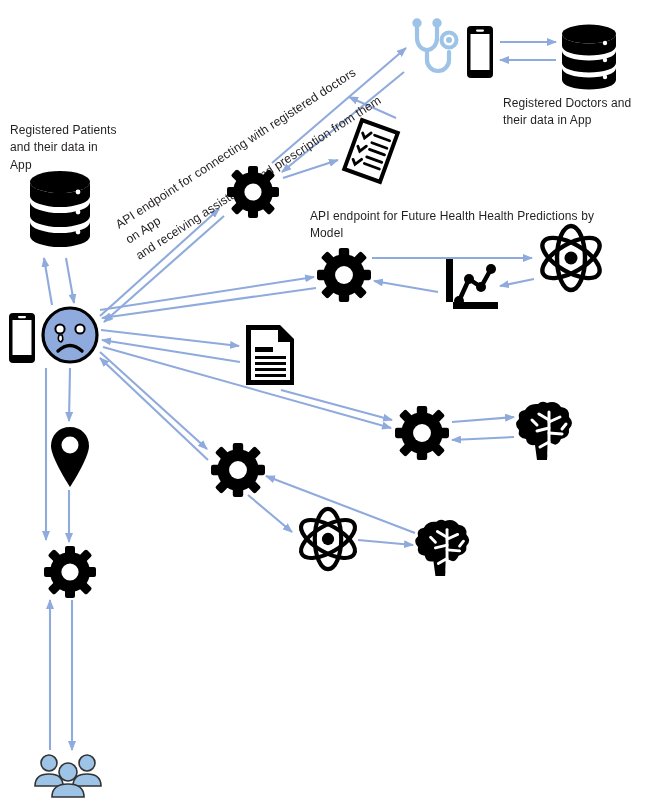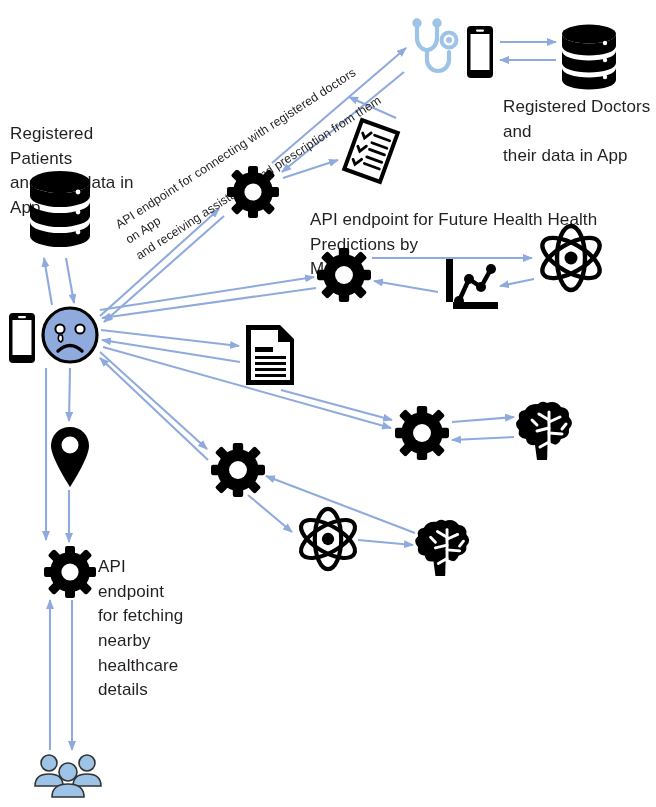--- a/index.html
+++ b/index.html
@@ -8,21 +8,21 @@
     width:656px;height:807px;position:relative;overflow:hidden;
     font-family:"Liberation Sans","DejaVu Sans",sans-serif;
     color:#222222;
   }
   #canvas{position:absolute;left:0;top:0;width:656px;height:807px;}
   .arrows{position:absolute;left:0;top:0;width:656px;height:807px;pointer-events:none;}
   .node{position:absolute;}
   .icon-svg{display:block;overflow:visible;}
   .label{
     position:absolute;
-    font-size:17px;
+    font-size:12px;
     line-height:1.45;
     color:#231f20;
     letter-spacing:0.1px;
     white-space:pre-line;
   }
   .label.rot{
     transform-origin:0 0;
     white-space:pre-line;
     font-size:12.3px;
     line-height:1.5;
@@ -104,25 +104,20 @@
 and receiving assistance and prescription from them</div>
 
   <div class="label" style="left:503px;top:95px;width:150px;">Registered Doctors and
 their data in App</div>
 
   <div class="label" style="left:310px;top:208px;width:290px;">API endpoint for Future Health Health Predictions by
 Model</div>
 
 
 
-  <div class="label" style="left:98px;top:555px;width:95px;">API endpoint
-for fetching
-nearby
-healthcare
-details</div>
 
   <div class="node" style="left:28px;top:170px;width:64px;height:80px;">
     <svg class="icon-svg" width="64" height="80" viewBox="0 0 64 80">
       <g fill="#000">
         <path d="M2,12 v14 a30,11 0 0 0 60,0 v-14 a30,11 0 0 1 -60,0 z"></path>
         <path d="M2,32 v14 a30,11 0 0 0 60,0 v-14 a30,11 0 0 1 -60,0 z"></path>
         <path d="M2,52 v14 a30,11 0 0 0 60,0 v-14 a30,11 0 0 1 -60,0 z"></path>
         <ellipse cx="32" cy="12" rx="30" ry="11"></ellipse>
       </g>
       <circle cx="50" cy="22" r="2.4" fill="#fff"></circle>

